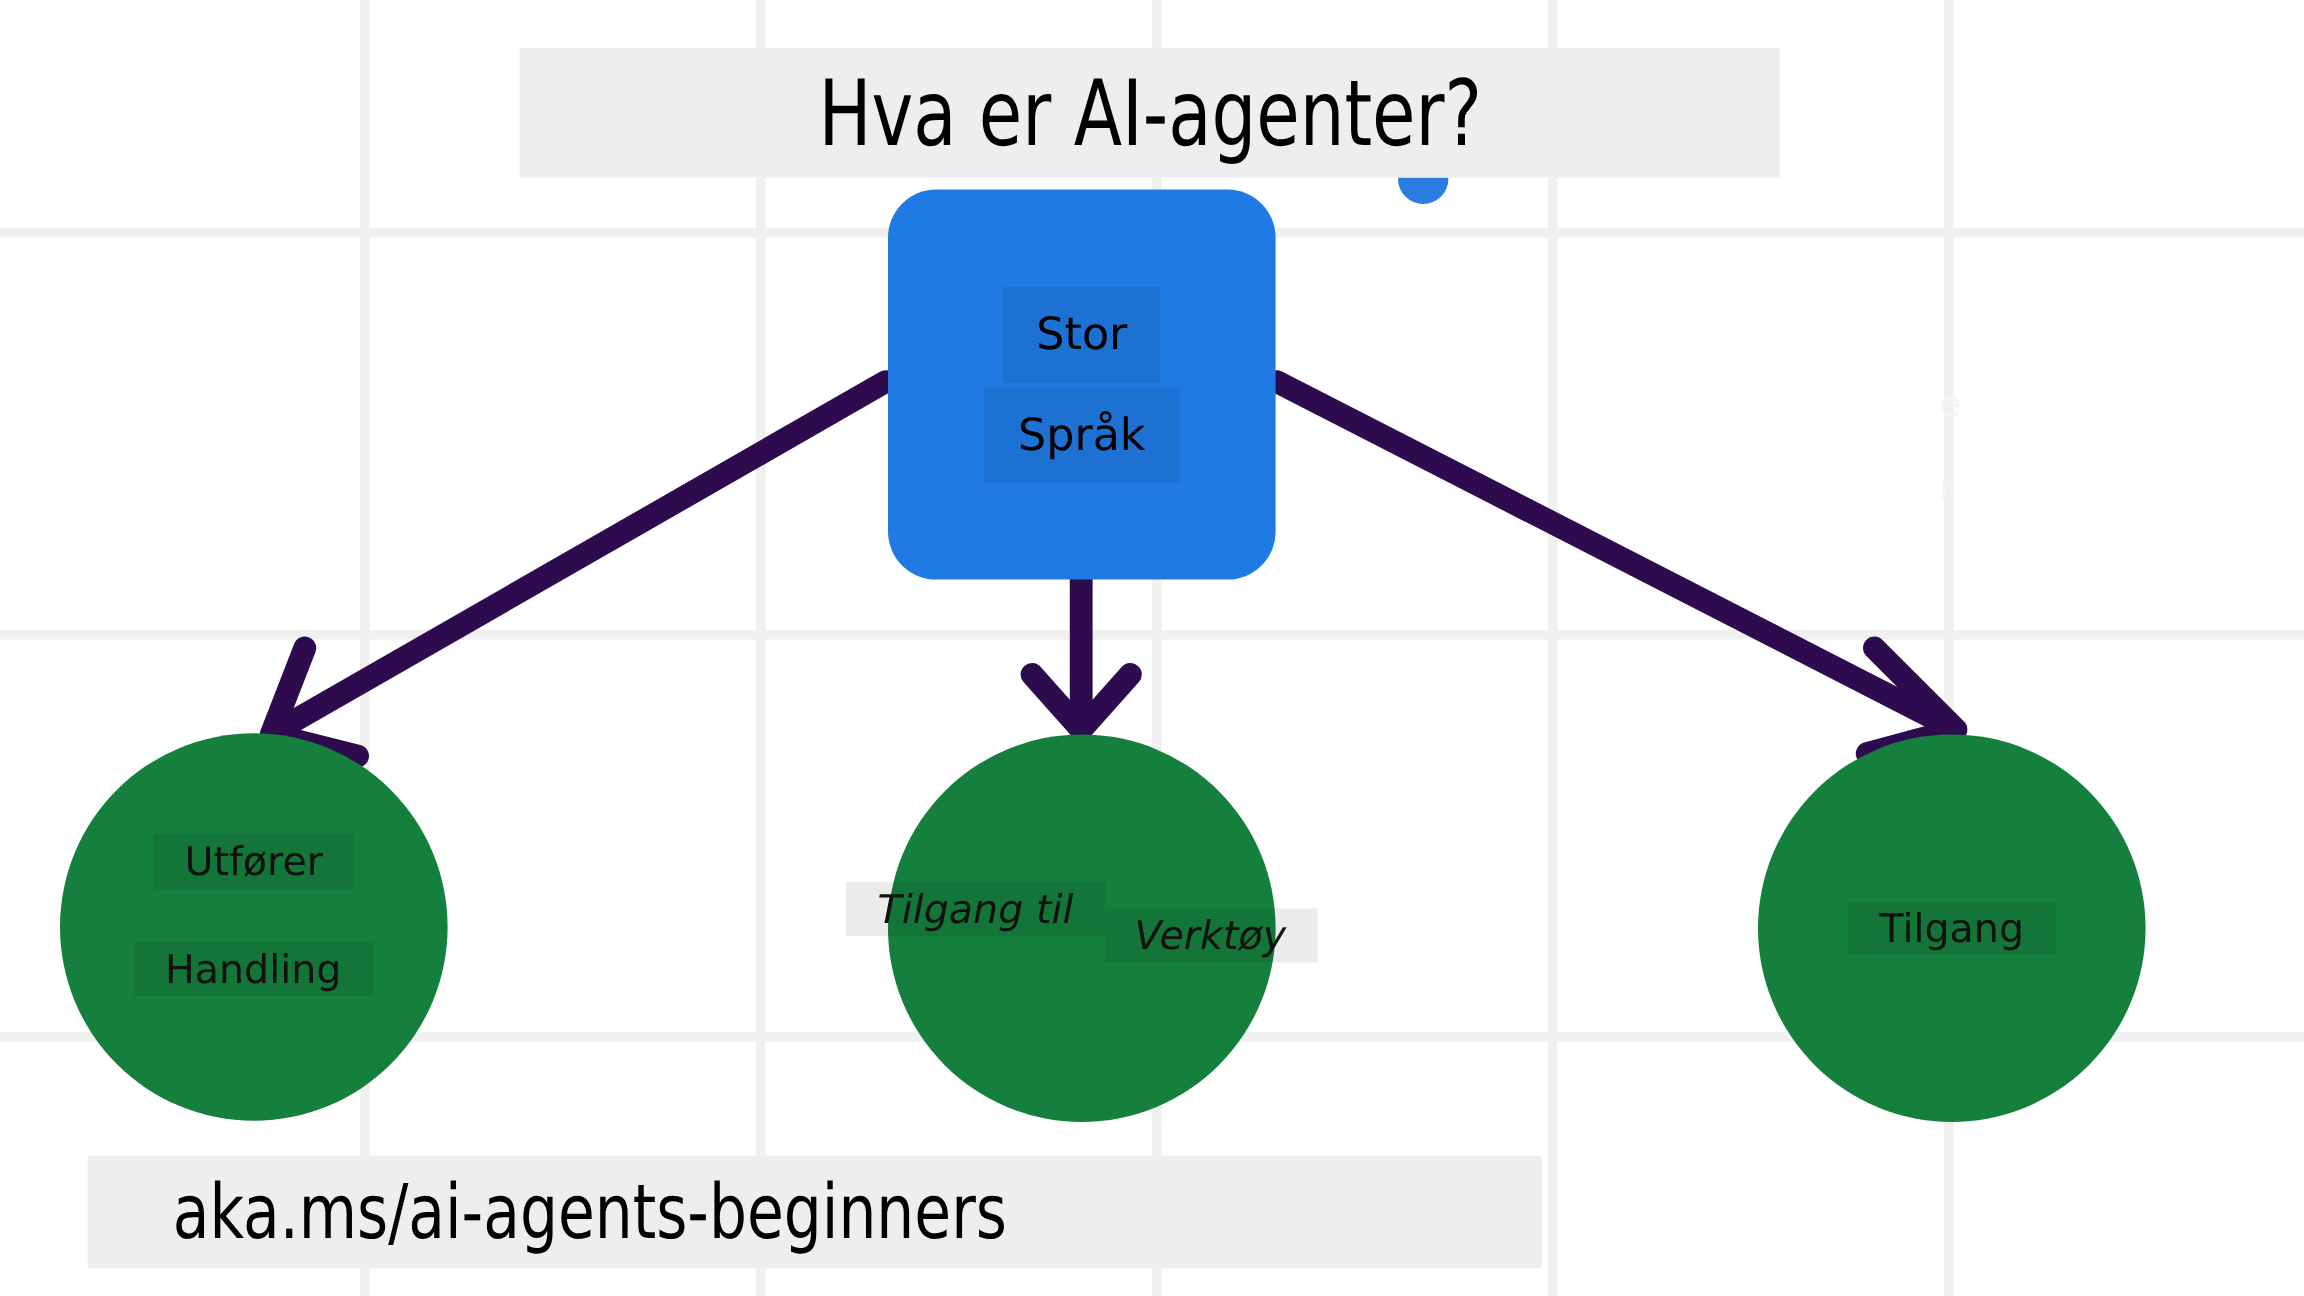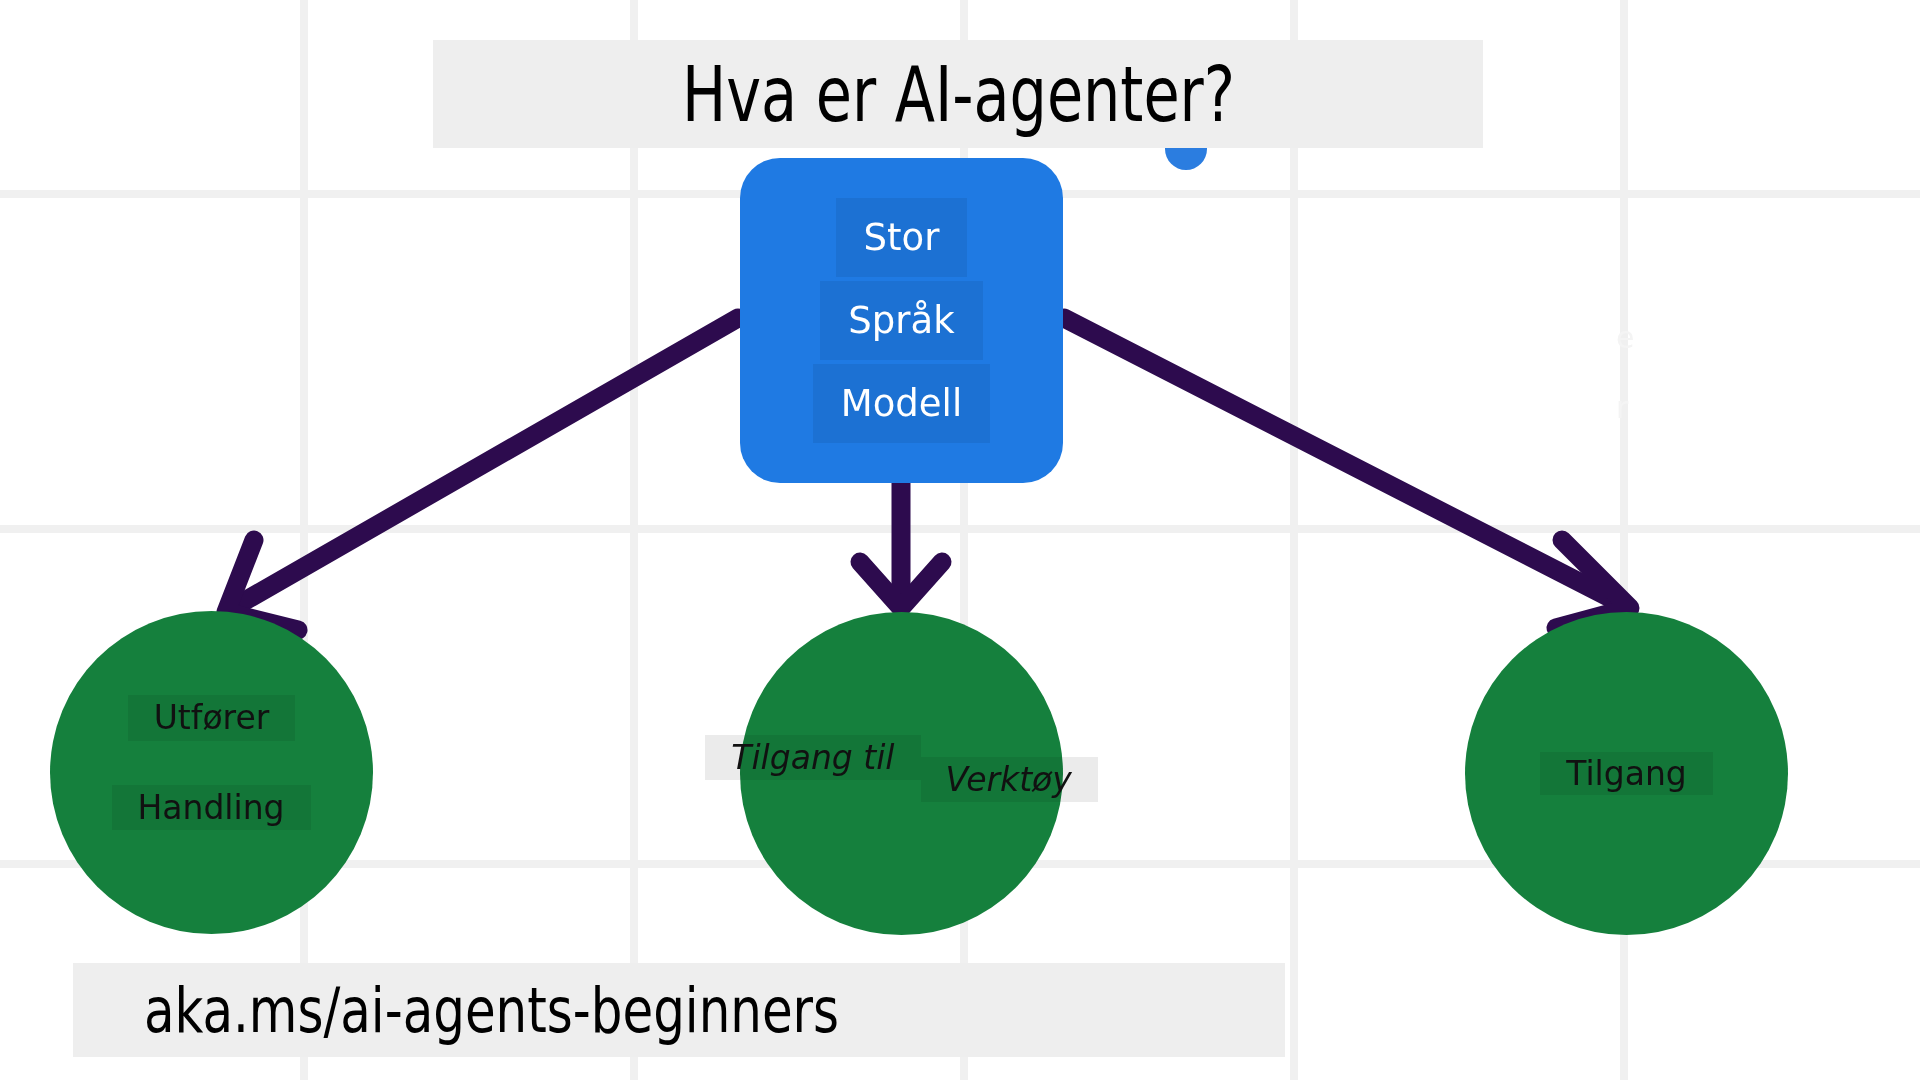--- a/index.html
+++ b/index.html
@@ -118,21 +118,21 @@
     height: 325px;
     background: #1f7ae3;
     border-radius: 40px;
     display: flex;
     flex-direction: column;
     align-items: center;
     justify-content: center;
     gap: 4px;
   }
   .llm-label {
-    color: #ffffff;
+    color: #000000;
     font-size: 37px;
     line-height: 1.22;
     padding: 17px 28px;
     background: rgba(0, 0, 0, 0.07);
     white-space: nowrap;
     font-family: "DejaVu Sans", sans-serif;
   }
 
   
   .circle-node {
@@ -203,21 +203,20 @@
     </g>
   </svg>
 
   <div class="banner" id="title-banner">
     <span class="banner-text">Hva er AI-agenter?</span>
   </div>
 
   <div id="llm-node">
     <span class="llm-label">Stor</span>
     <span class="llm-label">Språk</span>
-    <span class="llm-label">Modell</span>
   </div>
 
   <div class="circle-node" id="node-action">
     <div class="stack">
       <span class="circle-label">Utfører</span>
       <span class="circle-label">Handling</span>
     </div>
   </div>
 
   <div class="circle-node" id="node-tools">

